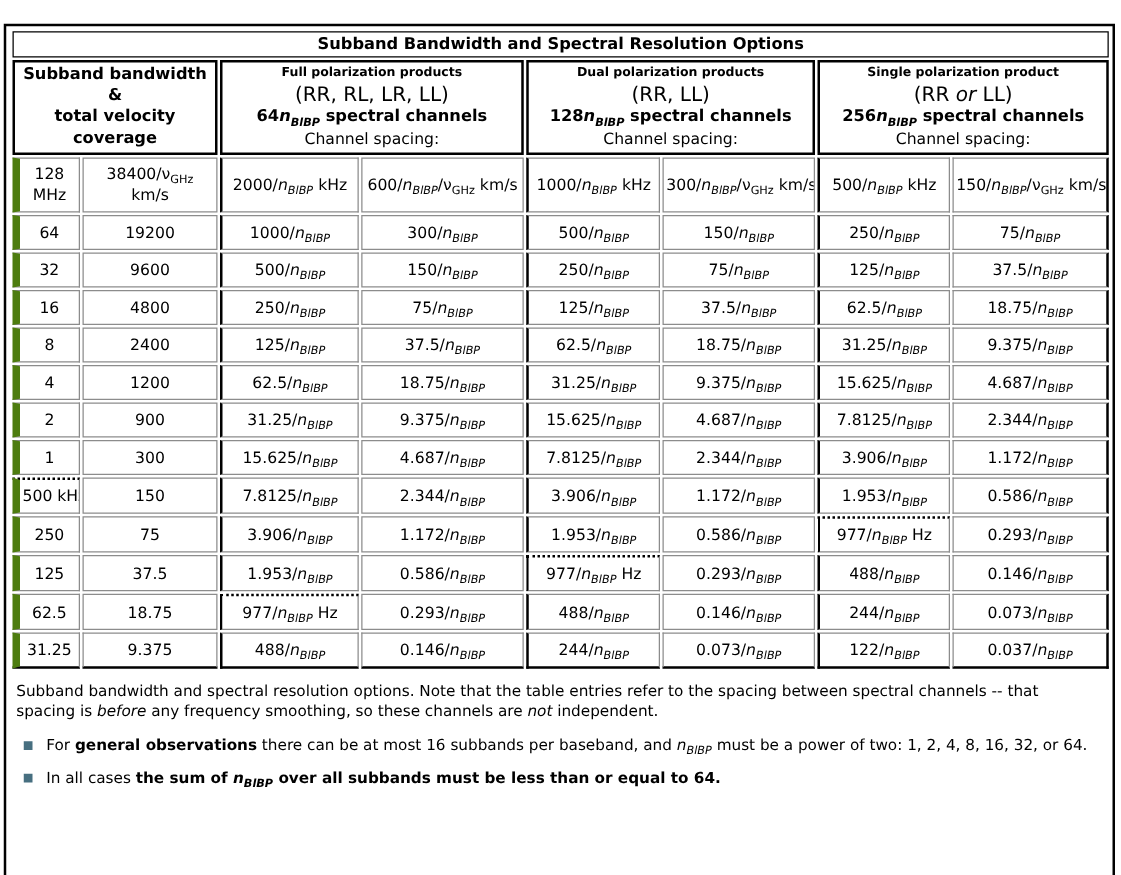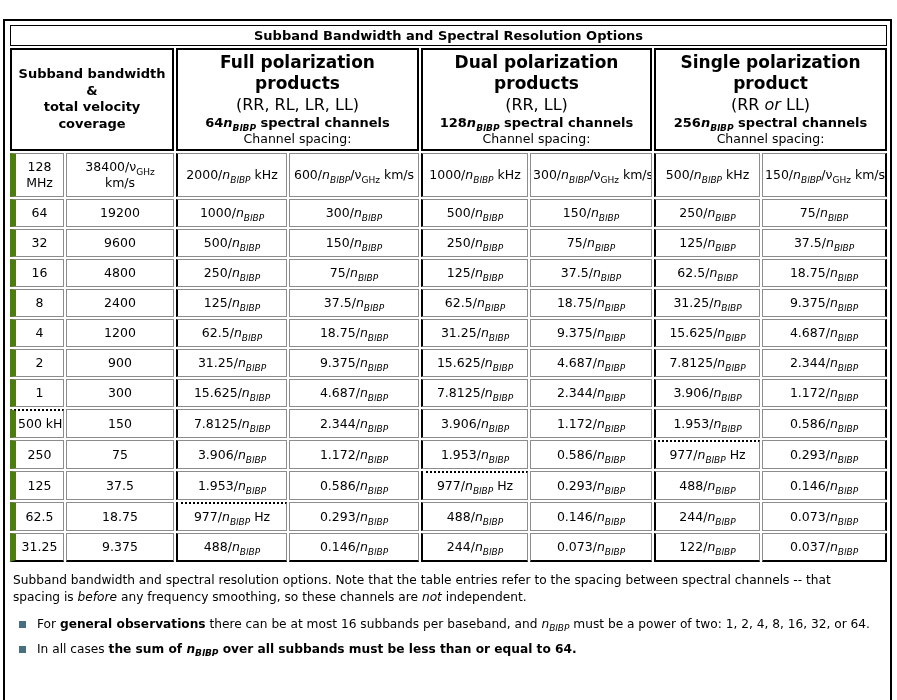--- a/index.html
+++ b/index.html
@@ -15,21 +15,21 @@
     width:100%;border-collapse:separate;border-spacing:2px;table-layout:fixed;
   }
   td.title-cell{
     border:1px solid #000;font-weight:bold;text-align:center;
     font-size:13px;padding:1px 2px;height:17px;
   }
   th.hdr{
     border:2px solid #000;font-weight:normal;text-align:center;
     vertical-align:middle;padding:2px 1px;height:62px;
   }
-  .g-title{font-weight:bold;font-size:17px;line-height:1.25;}
+  .g-title{font-weight:bold;font-size:10px;line-height:1.25;}
   .g-pols{font-size:16px;line-height:1.2;}
   .g-ch{font-weight:bold;font-size:13px;line-height:1.35;}
   .g-sp{font-size:12.5px;line-height:1.25;}
   .bw-line{font-weight:bold;font-size:13px;line-height:1.3;}
   tbody td{
     border:1px solid var(--border-light,#8c8c8c);
     text-align:center;vertical-align:middle;
     font-size:12.5px;padding:1px 2px;white-space:nowrap;overflow:hidden;
     height:24px;
   }

